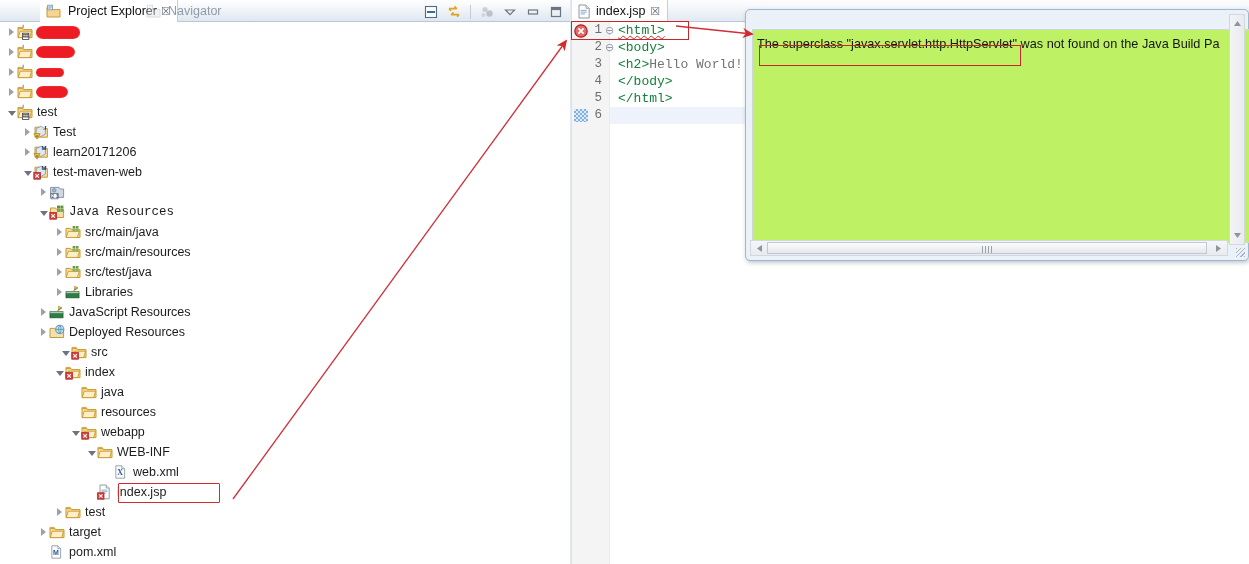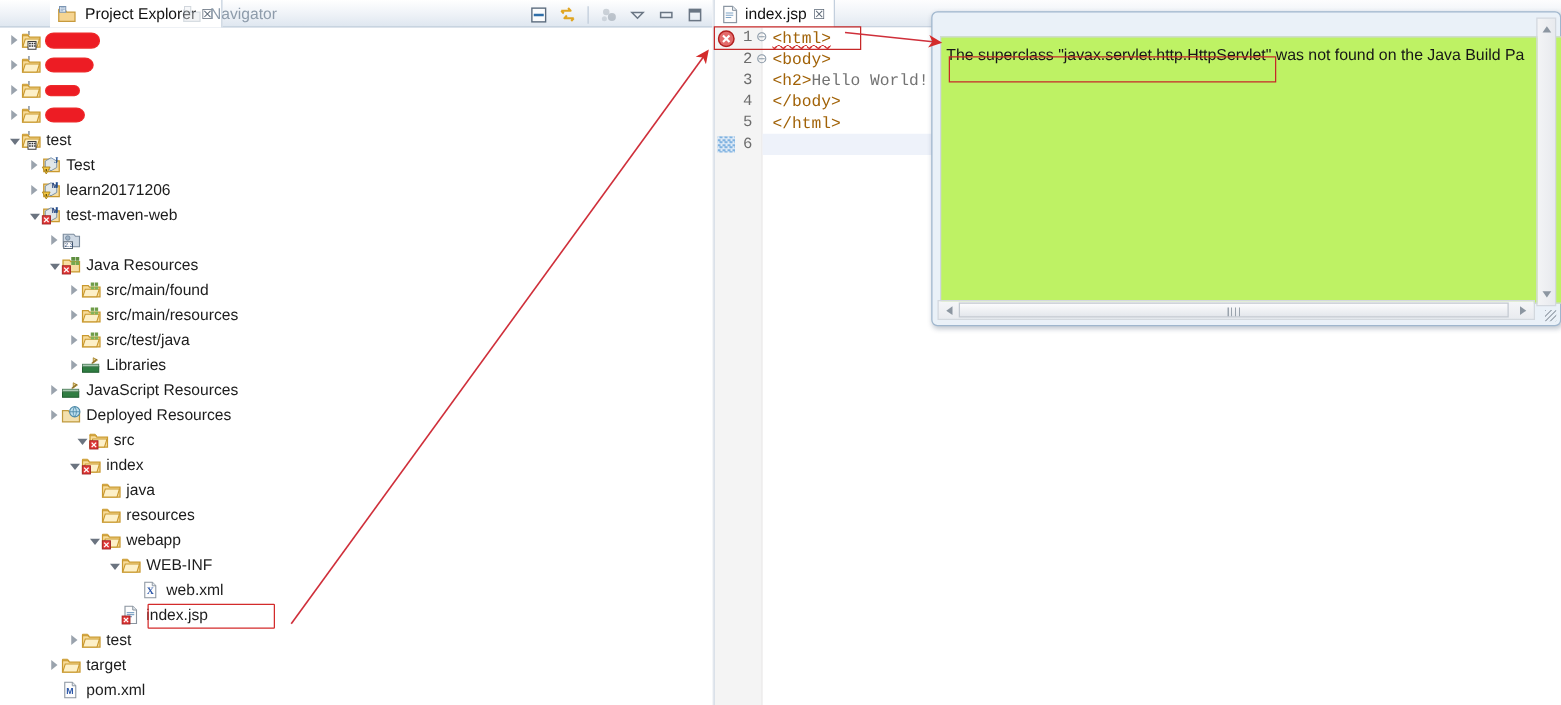--- a/index.html
+++ b/index.html
@@ -73,21 +73,21 @@
   #gutter { position: absolute; left: 0; top: 0; width: 38px; height: 542px;
             background: #f4f4f4; border-right: 1px solid #eceaea; }
   #codeLines { position: absolute; left: 0; top: 0; width: 677px; height: 542px;
                font-family: "Liberation Mono", monospace; font-size: 13px; }
   .cline { position: relative; height: 17px; line-height: 17px; white-space: pre; }
   .lnum { position: absolute; left: 0; width: 30px; text-align: right; color: #6d6d6d; font-size: 12.5px;
           font-family: "Liberation Mono", monospace; }
   .fold { position: absolute; left: 32px; width: 11px; text-align: center; color: #8c9aa8; font-size: 11px;
           font-family: "Liberation Sans", sans-serif; }
   .ctext { position: absolute; left: 46px; }
-  .tag { color: #a16207; }
+  .tag { color: #15803d; }
   .txt { color: #737373; }
   .sqig { text-decoration: underline; text-decoration-style: wavy; text-decoration-color: #cf2b2b;
           text-decoration-thickness: 1px; }
   .curline { position: absolute; left: 38px; width: 639px; height: 17px; background: #eef2fa; }
   .errIcon { position: absolute; left: 2px; width: 14px; height: 14px; }
   .caretMark { position: absolute; left: 2px; width: 14px; height: 13px;
                background: repeating-conic-gradient(#7fb2e0 0 25%, #dfeaf6 0 50%) 0 0/4px 4px; }
   .errBox { position: absolute; border: 1.6px solid #c62828; pointer-events: none; }
 
   
@@ -319,21 +319,21 @@
           </span>
           <span class="ico">
             <svg width="16" height="16" viewBox="0 0 16 16">
               <path d="M1.6 3.4h8.4l1.4 1.6h3.2v8.4H1.6z" fill="#cfd9e4" stroke="#7b8b9c" stroke-width=".9"></path>
               <circle cx="5.2" cy="6.4" r="1.8" fill="#9fb3c6" stroke="#6c8096" stroke-width=".6"></circle>
               <rect x="2" y="9.4" width="7" height="5.4" fill="#fdfdfd" stroke="#5d6a78" stroke-width=".8"></rect>
               <text x="2.6" y="13.7" font-family="Liberation Sans, sans-serif" font-size="5" fill="#24406e">2.3</text>
             </svg>
           </span>
         </div>
-        <div class="row" style="padding-left: 38px;">
+        <div class="row" style="padding-left: 38px; font-family: Liberation Mono, monospace;">
           <span class="arrowCell">
             <span class="twisty expanded"></span>
           </span>
           <span class="ico">
             <svg width="16" height="16" viewBox="0 0 16 16">
               <path d="M1.4 4h5.2l1 1.3H14.6v8.2H1.4z" fill="#f7dea4" stroke="#c9992f" stroke-width="1"></path>
               <rect x="8" y="1.6" width="3" height="3" fill="#5f8f3f"></rect>
               <rect x="11.4" y="1.6" width="3" height="3" fill="#5f8f3f"></rect>
               <rect x="8" y="5" width="3" height="3" fill="#77a84f"></rect>
               <rect x="11.4" y="5" width="3" height="3" fill="#77a84f"></rect>
@@ -350,21 +350,21 @@
           <span class="ico">
             <svg width="16" height="16" viewBox="0 0 16 16">
               <path d="M1 4.4h4.6l1 1.3H15v7.8H1z" fill="#f8dc9a" stroke="#c9992f" stroke-width="1"></path>
               <path d="M3.2 7.4h11.2l-2 6H1.2z" fill="#fdf0c8" stroke="#c9992f" stroke-width=".85"></path>
               <rect x="7.6" y="2" width="2.7" height="2.7" fill="#6f9c48"></rect>
               <rect x="10.8" y="2" width="2.7" height="2.7" fill="#6f9c48"></rect>
               <rect x="7.6" y="5.2" width="2.7" height="2.4" fill="#84b359"></rect>
               <rect x="10.8" y="5.2" width="2.7" height="2.4" fill="#84b359"></rect>
             </svg>
           </span>
-          <span class="lbl">src/main/found</span>
+          <span class="lbl">src/main/java</span>
         </div>
         <div class="row" style="padding-left: 54px;">
           <span class="arrowCell">
             <span class="twisty collapsed"></span>
           </span>
           <span class="ico">
             <svg width="16" height="16" viewBox="0 0 16 16">
               <path d="M1 4.4h4.6l1 1.3H15v7.8H1z" fill="#f8dc9a" stroke="#c9992f" stroke-width="1"></path>
               <path d="M3.2 7.4h11.2l-2 6H1.2z" fill="#fdf0c8" stroke="#c9992f" stroke-width=".85"></path>
               <rect x="7.6" y="2" width="2.7" height="2.7" fill="#6f9c48"></rect>

